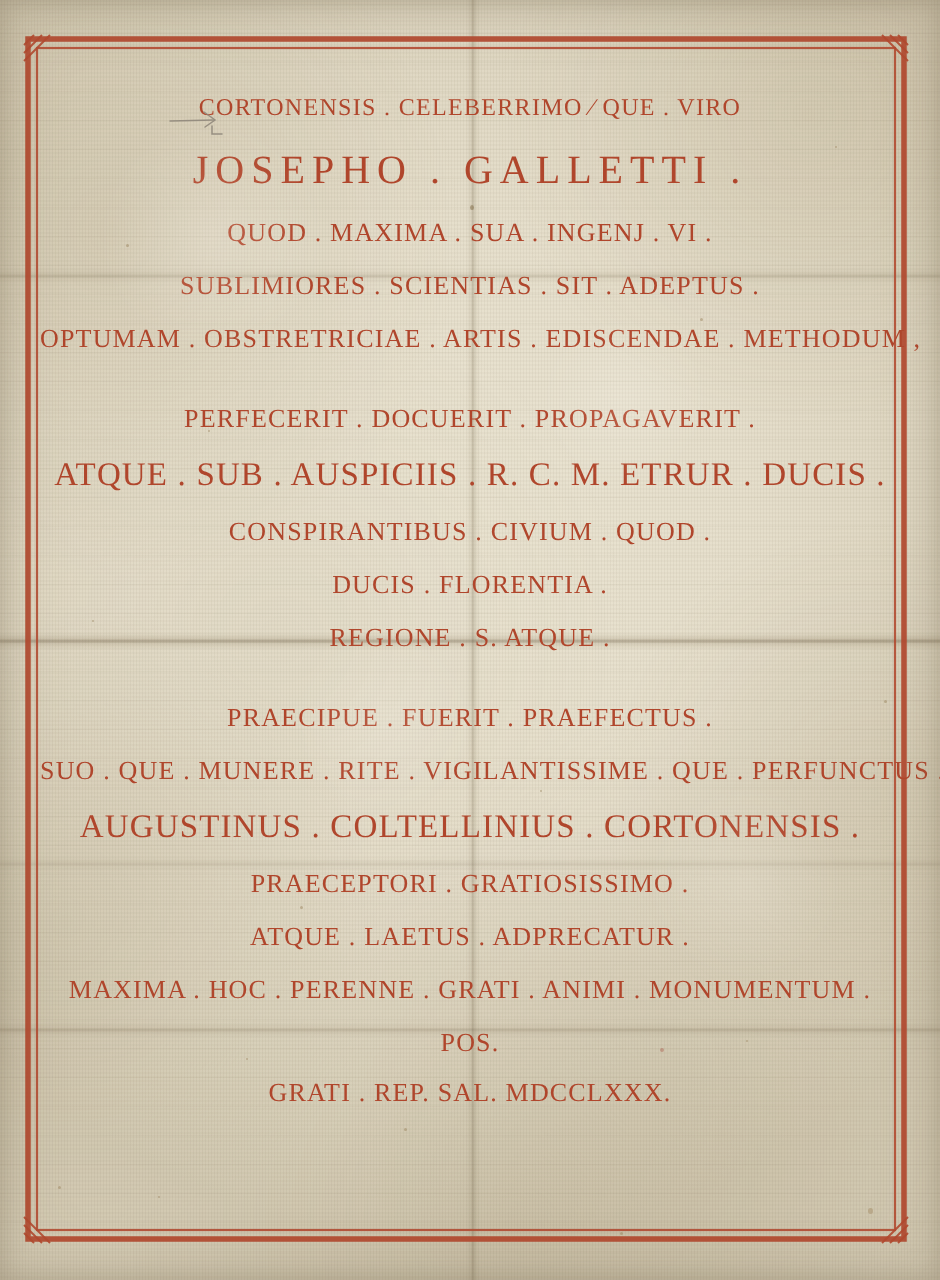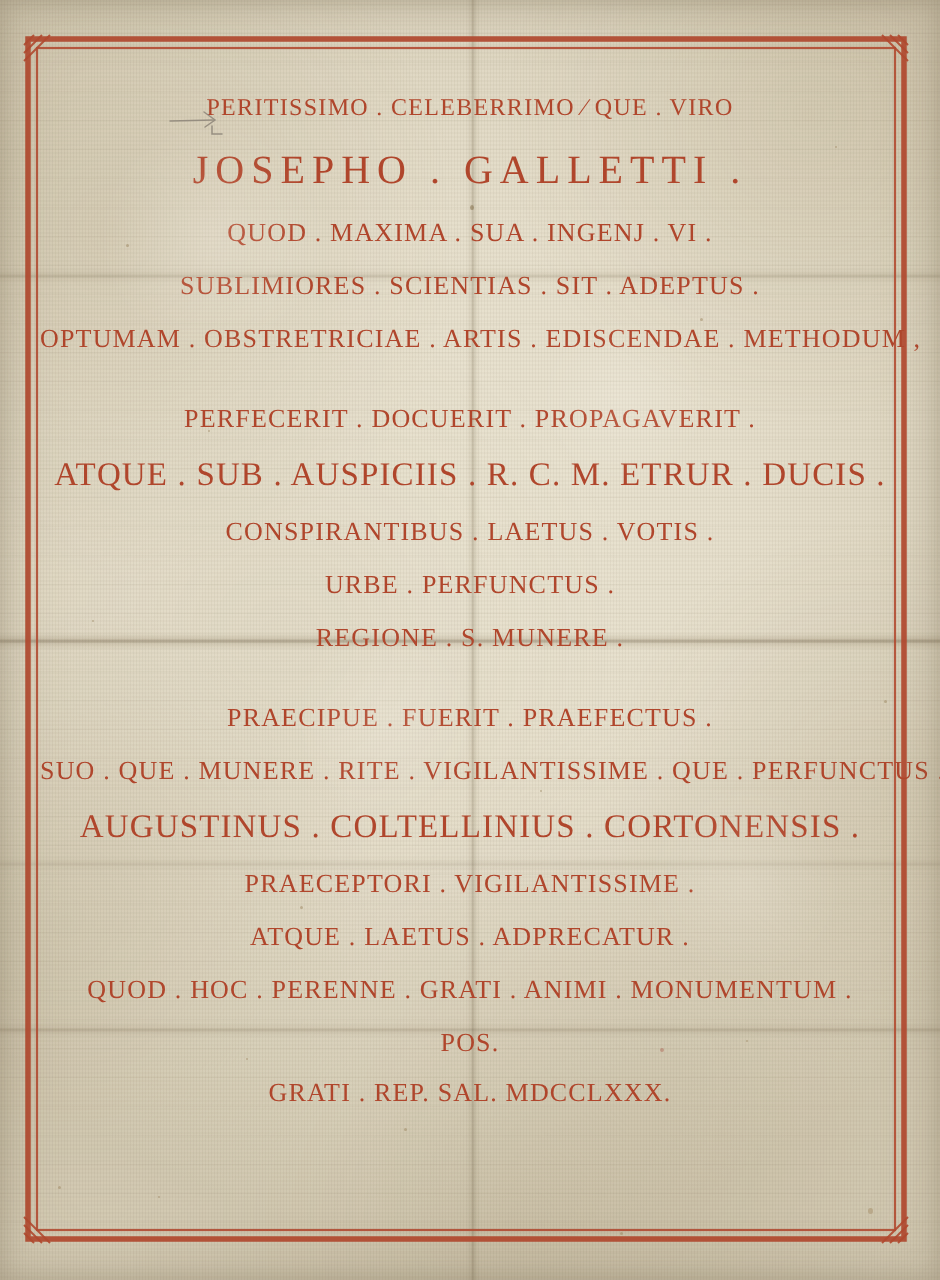--- a/index.html
+++ b/index.html
@@ -219,21 +219,21 @@
         <path d="M2 20 L20 2 M2 28 L28 2 M2 12 L12 2"></path>
         <path d="M886 20 L868 2 M886 28 L860 2 M886 12 L876 2"></path>
         <path d="M2 1192 L20 1210 M2 1184 L28 1210 M2 1200 L12 1210"></path>
         <path d="M886 1192 L868 1210 M886 1184 L860 1210 M886 1200 L876 1210"></path>
       </g>
     </svg>
   </div>
 
   <div class="text-block">
 
-    <div class="line sz-sm">PERITISSIMO . CELEBERRIMO ⁄ QUE . VIRO</div>
+    <div class="line sz-sm">CORTONENSIS . CELEBERRIMO ⁄ QUE . VIRO</div>
     <div class="gap-1"></div>
 
     <div class="line sz-xl">JOSEPHO . GALLETTI .</div>
     <div class="gap-1"></div>
 
     <div class="line sz-md">QUOD . MAXIMA . SUA . INGENJ . VI .</div>
     <div class="gap-2"></div>
 
     <div class="line sz-md">SUBLIMIORES . SCIENTIAS . SIT . ADEPTUS .</div>
     <div class="gap-2"></div>
@@ -242,47 +242,47 @@
     <div class="gap-2"></div>
 
     <div class="gap-2"></div>
 
     <div class="line sz-md">PERFECERIT . DOCUERIT . PROPAGAVERIT .</div>
     <div class="gap-2"></div>
 
     <div class="line sz-lg">ATQUE . SUB . AUSPICIIS . R. C. M. ETRUR . DUCIS .</div>
     <div class="gap-2"></div>
 
-    <div class="line sz-md">CONSPIRANTIBUS . LAETUS . VOTIS .</div>
-    <div class="gap-2"></div>
-
-    <div class="line sz-md">URBE . PERFUNCTUS .</div>
-    <div class="gap-2"></div>
-
-    <div class="line sz-md">REGIONE . S. MUNERE .</div>
+    <div class="line sz-md">CONSPIRANTIBUS . CIVIUM . QUOD .</div>
+    <div class="gap-2"></div>
+
+    <div class="line sz-md">DUCIS . FLORENTIA .</div>
+    <div class="gap-2"></div>
+
+    <div class="line sz-md">REGIONE . S. ATQUE .</div>
     <div class="gap-2"></div>
 
     <div class="gap-2"></div>
 
     <div class="line sz-md">PRAECIPUE . FUERIT . PRAEFECTUS .</div>
     <div class="gap-2"></div>
 
     <div class="line sz-md">SUO . QUE . MUNERE . RITE . VIGILANTISSIME . QUE . PERFUNCTUS .</div>
     <div class="gap-2"></div>
 
     <div class="line sz-lg">AUGUSTINUS . COLTELLINIUS . CORTONENSIS .</div>
     <div class="gap-2"></div>
 
-    <div class="line sz-md">PRAECEPTORI . VIGILANTISSIME .</div>
+    <div class="line sz-md">PRAECEPTORI . GRATIOSISSIMO .</div>
     <div class="gap-2"></div>
 
     <div class="line sz-md">ATQUE . LAETUS . ADPRECATUR .</div>
     <div class="gap-2"></div>
 
-    <div class="line sz-md">QUOD . HOC . PERENNE . GRATI . ANIMI . MONUMENTUM .</div>
+    <div class="line sz-md">MAXIMA . HOC . PERENNE . GRATI . ANIMI . MONUMENTUM .</div>
     <div class="gap-2"></div>
 
     <div class="line sz-md">POS.</div>
     <div class="gap-3"></div>
 
     <div class="line sz-md">GRATI . REP. SAL. MDCCLXXX.</div>
 
     <div class="ink-wear"></div>
   </div>
 

